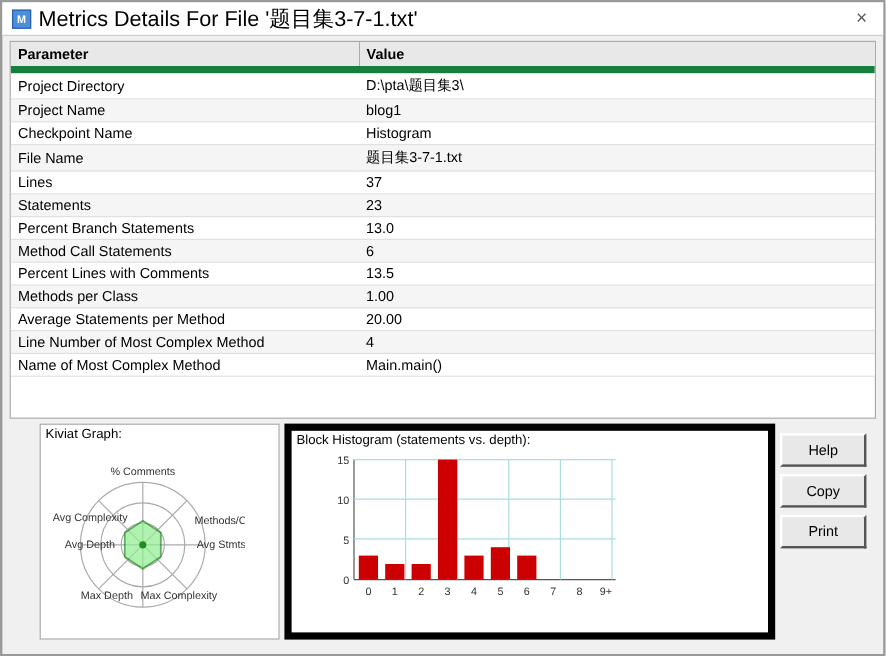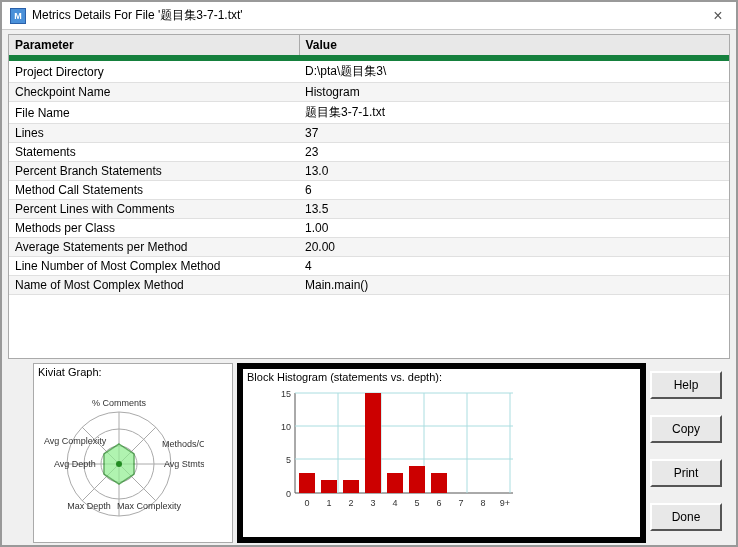--- a/index.html
+++ b/index.html
@@ -44,21 +44,21 @@
       background: #4a90d9;
       border: 1px solid #2a60a9;
       display: flex;
       align-items: center;
       justify-content: center;
       font-size: 9px;
       color: white;
       font-weight: bold;
     }
     .title-text {
-      font-size: 12px;
+      font-size: 18px;
       color: #000;
     }
     .close-btn {
       cursor: pointer;
       font-size: 16px;
       color: #555;
       background: none;
       border: none;
       width: 20px;
       height: 20px;
@@ -105,21 +105,21 @@
     }
     .metrics-table tr:nth-child(odd) td { background: #fff; }
     .metrics-table tr:nth-child(even) td { background: #f5f5f5; }
     .col-param { width: 290px; }
     .col-value { width: auto; }
 
     .bottom-section {
       display: flex;
       height: 180px;
       min-height: 180px;
-      margin: 2px 6px 2px 6px;
+      margin: 2px 6px 12px 6px;
       gap: 4px;
       padding-left: 25px;
     }
     .kiviat-panel {
       flex: 0 0 200px;
       border: 1px solid #aaa;
       background: white;
       display: flex;
       flex-direction: column;
     }
@@ -152,21 +152,21 @@
       display: flex;
       align-items: flex-end;
       padding: 8px 8px 20px 30px;
       position: relative;
     }
 
     .buttons-panel {
       flex: 0 0 80px;
       display: flex;
       flex-direction: column;
-      gap: 16px;
+      gap: 6px;
       justify-content: flex-start;
       padding-top: 8px;
     }
     .action-btn {
       width: 72px;
       height: 28px;
       background: #e8e8e8;
       border: 2px solid #999;
       border-top-color: #fff;
       border-left-color: #fff;
@@ -204,20 +204,24 @@
             <th class="col-param">Parameter</th>
             <th class="col-value">Value</th>
           </tr>
         </thead>
         <tbody id="table-body">
         <tr>
               <td>Project Directory</td>
               <td>D:\pta\题目集3\</td>
             </tr>
             <tr>
+              <td>Project Name</td>
+              <td>blog1</td>
+            </tr>
+            <tr>
               <td>Checkpoint Name</td>
               <td>Histogram</td>
             </tr>
             <tr>
               <td>File Name</td>
               <td>题目集3-7-1.txt</td>
             </tr>
             <tr>
               <td>Lines</td>
               <td>37</td>
@@ -340,16 +344,15 @@
           <text x="210" y="113" text-anchor="middle" font-size="9" fill="#333">8</text>
           <text x="232" y="113" text-anchor="middle" font-size="9" fill="#333">9+</text>
         </svg>
       </div>
     </div>
 
     <div class="buttons-panel">
       <button class="action-btn">Help</button>
       <button class="action-btn">Copy</button>
       <button class="action-btn">Print</button>
-      <button class="action-btn done-btn">Done</button>
     </div>
   </div>
 </div>
 
 </body></html>

